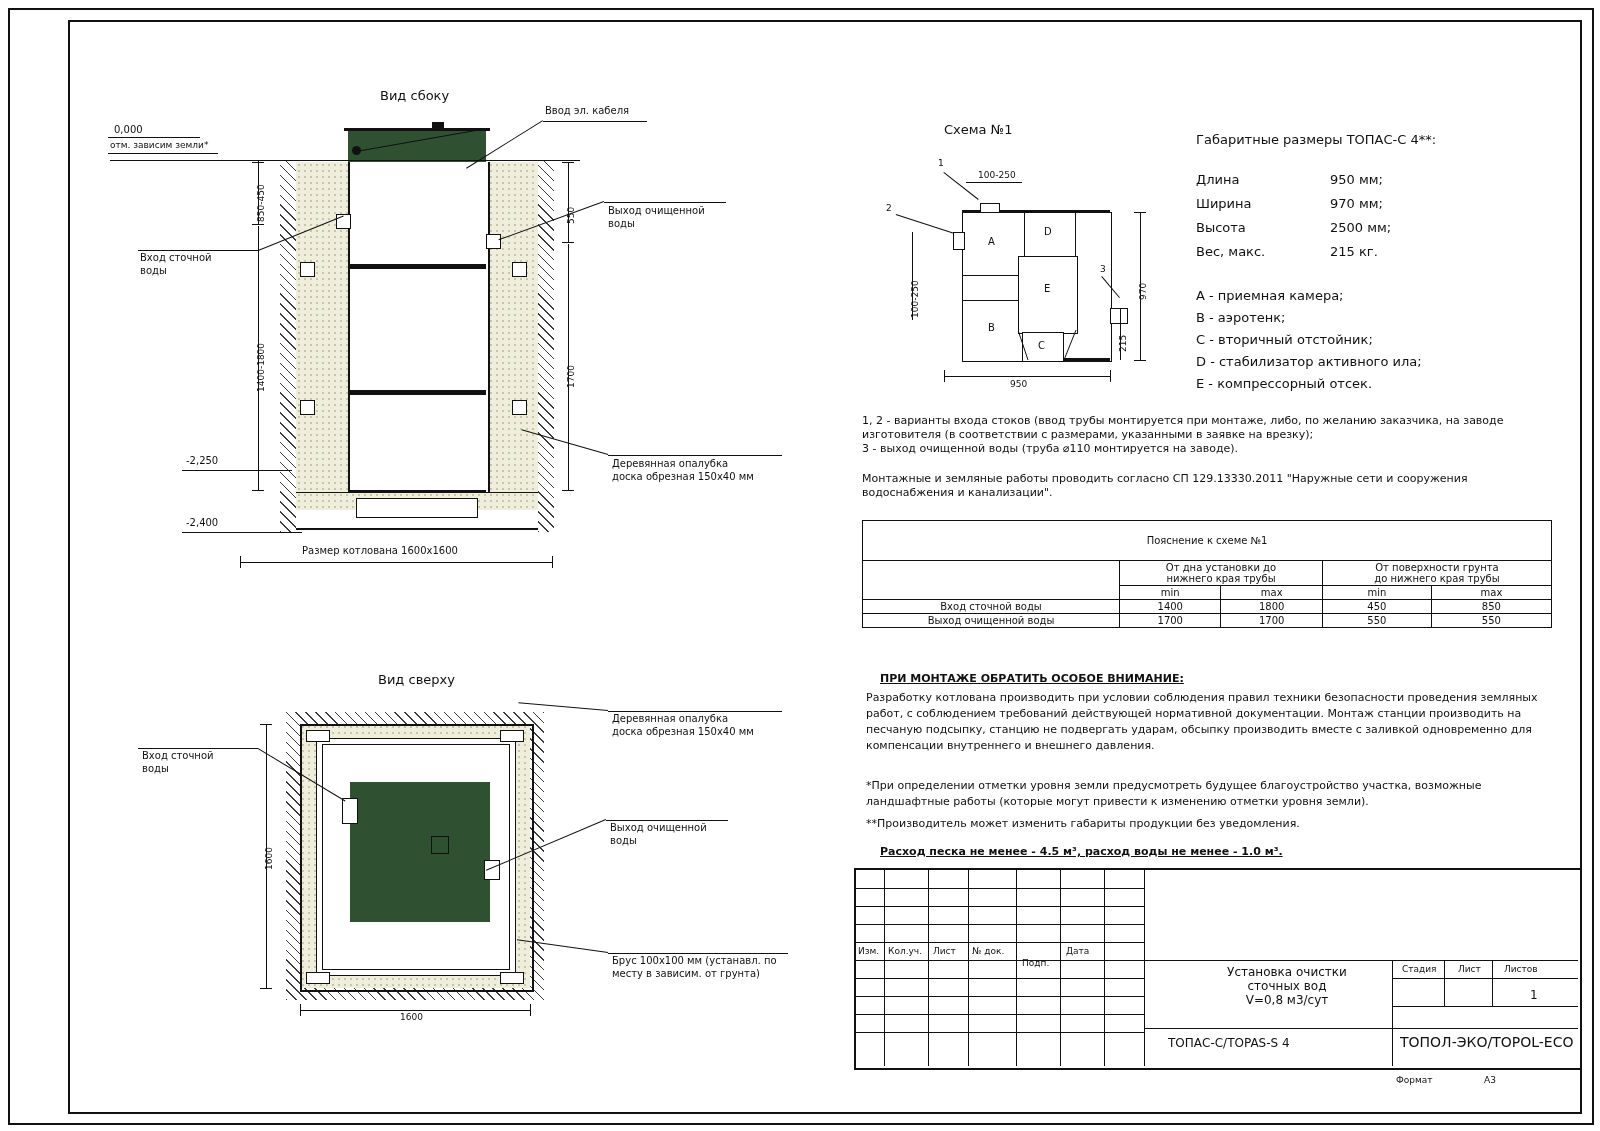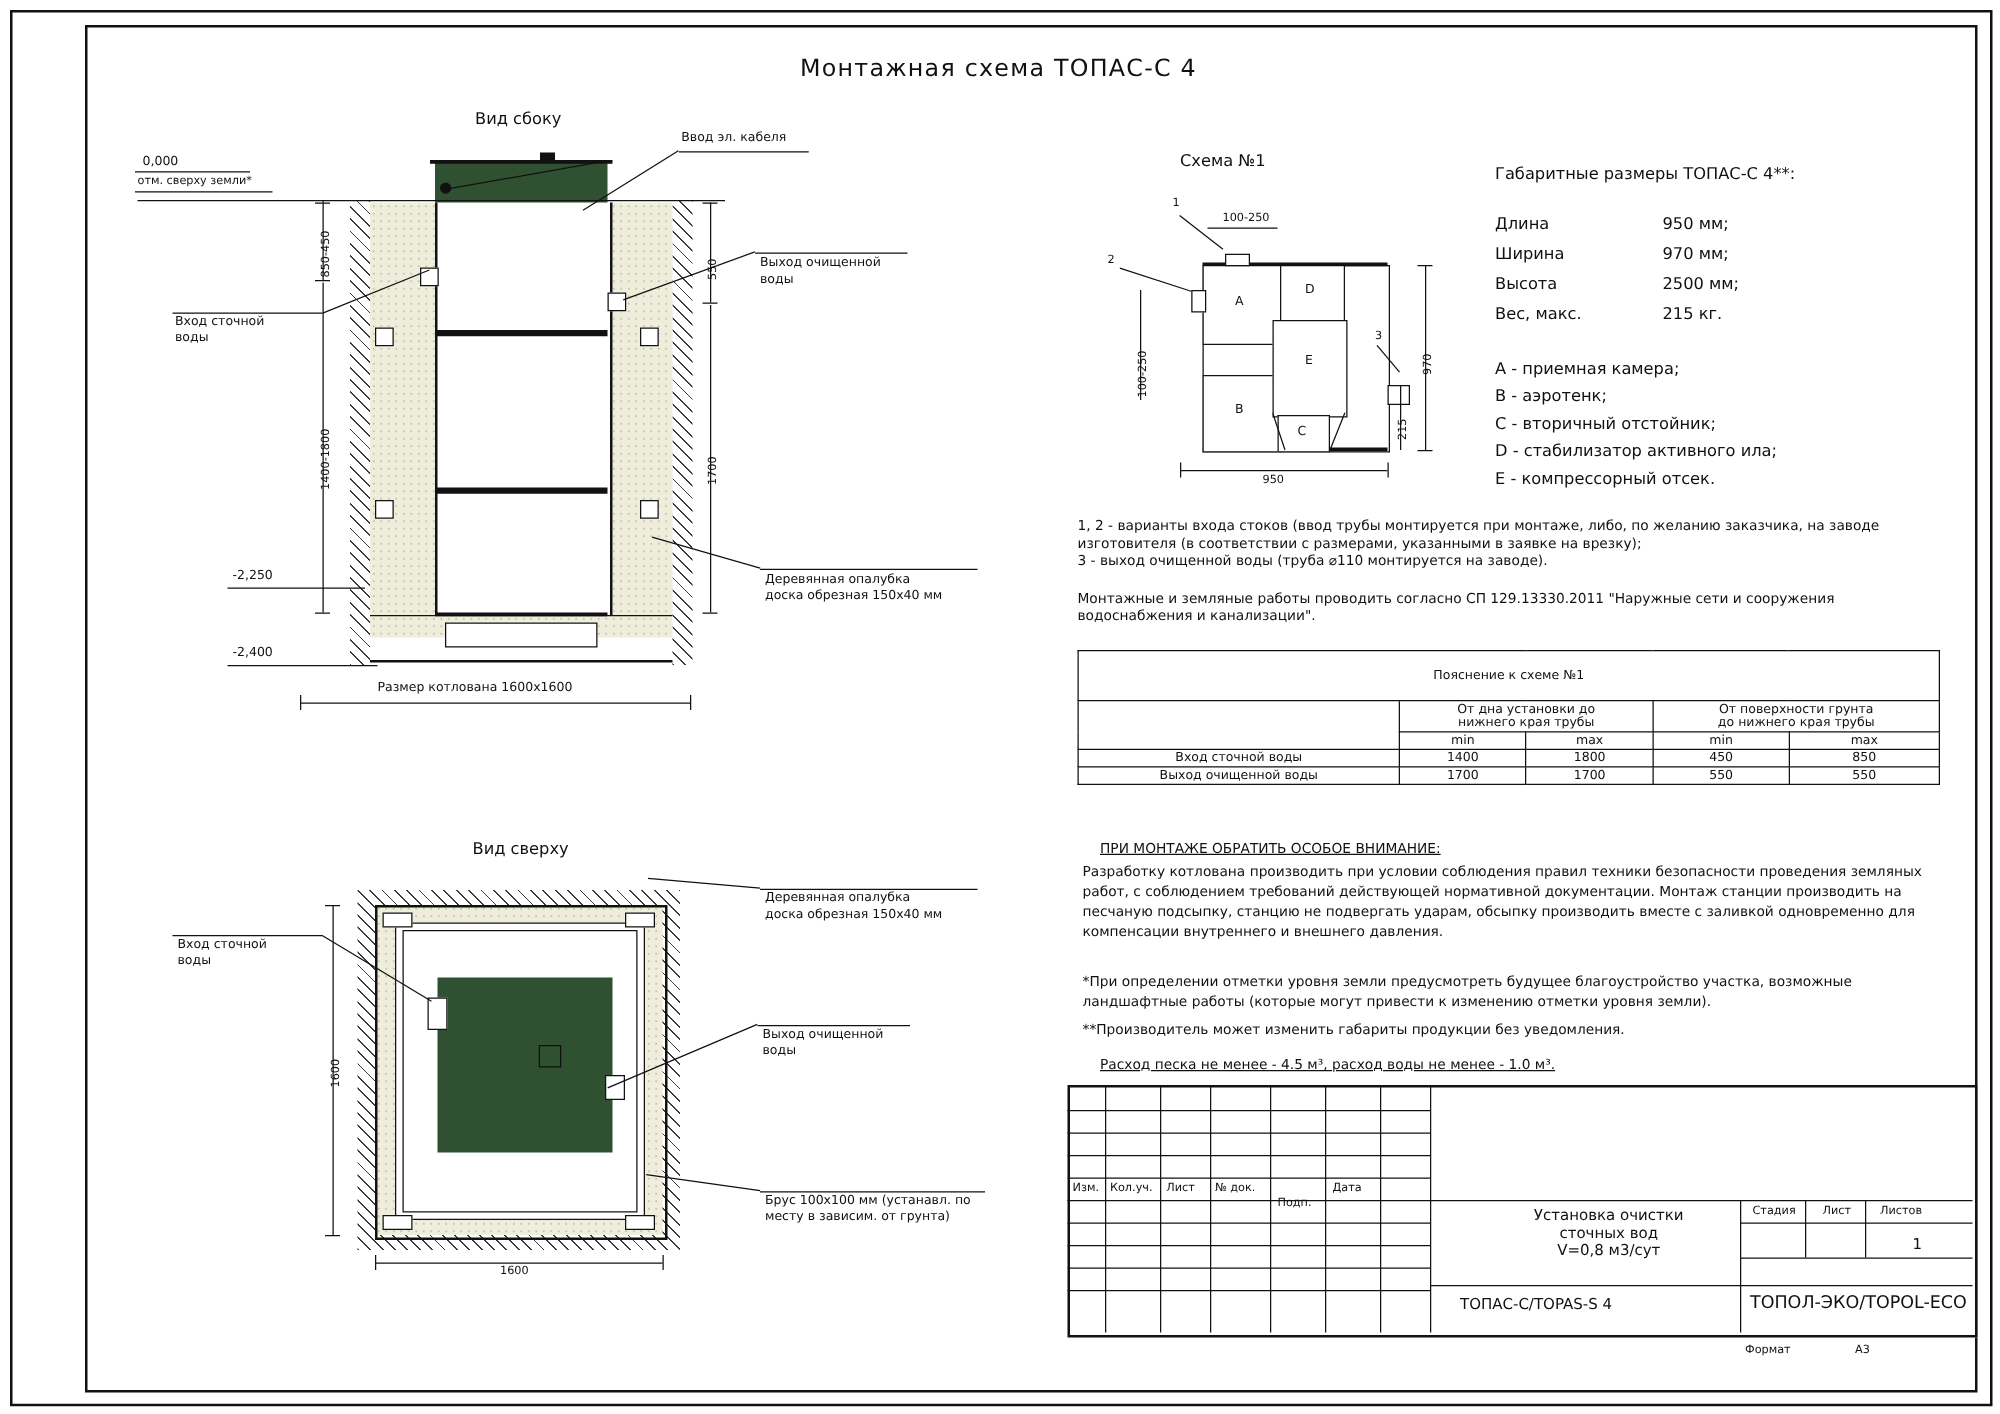--- a/index.html
+++ b/index.html
@@ -7,21 +7,21 @@
   #sheet{position:relative;width:1600px;height:1131px;background:#fff;overflow:hidden;}
   .frame{position:absolute;border:2px solid #111;}
   .ln{position:absolute;background:#111;}
   .h{height:1px;}
   .v{width:1px;}
   .txt{position:absolute;white-space:pre;color:#111;font-size:11px;line-height:1.25;}
   .ttl{font-size:19px;letter-spacing:1px;}
   .sub{font-size:13px;}
   .small{font-size:10px;}
   .tiny{font-size:9px;}
-  .u{text-decoration:underline;}
+  .u{text-decoration:underline;font-weight:bold;}
   .rot{transform-origin:0 0;transform:rotate(-90deg);}
   .hatch{position:absolute;background:
      repeating-linear-gradient(45deg,#3a3a3a 0 1px,transparent 1px 7px);}
   .dots{position:absolute;background:#efeedd;
      background-image:radial-gradient(#c9c6a8 0.8px,transparent 0.9px);
      background-size:6px 6px;}
   .green{position:absolute;background:#2f5132;}
   .white{position:absolute;background:#fff;}
   .box{position:absolute;border:1px solid #111;background:#fff;}
   .tbl{position:absolute;border-collapse:collapse;font-size:10px;color:#111;}
@@ -30,21 +30,20 @@
   .dimline{position:absolute;background:#111;}
 </style>
 </head>
 <body>
 
 <div id="sheet">
 
   <div class="frame" style="left:8px;top:8px;width:1582px;height:1113px;"></div>
   <div class="frame" style="left:68px;top:20px;width:1510px;height:1090px;border-width:2px;"></div>
 
-  <div class="txt ttl" style="left:640px;top:44px;">Монтажная схема ТОПАС-С 4</div>
 
   <div class="txt sub" style="left:380px;top:88px;">Вид сбоку</div>
 
   <div class="hatch" style="left:280px;top:160px;width:16px;height:372px;"></div>
   <div class="hatch" style="left:538px;top:160px;width:16px;height:372px;"></div>
 
   <div class="dots" style="left:296px;top:162px;width:242px;height:348px;"></div>
 
   <div class="white" style="left:348px;top:162px;width:138px;height:330px;border-left:2px solid #111;border-right:2px solid #111;"></div>
 
@@ -66,21 +65,21 @@
   <div class="box" style="left:512px;top:400px;width:13px;height:13px;"></div>
 
   <div class="ln h" style="left:296px;top:492px;width:242px;height:1px;"></div>
   <div class="ln h" style="left:296px;top:528px;width:242px;height:2px;"></div>
   <div class="txt small" style="left:362px;top:502px;">Песчаная подсыпка</div>
   <div class="box" style="left:356px;top:498px;width:120px;height:18px;"></div>
 
   <div class="ln h" style="left:110px;top:160px;width:470px;height:1px;"></div>
 
   <div class="txt small" style="left:114px;top:124px;">0,000</div>
-  <div class="txt tiny" style="left:110px;top:140px;">отм. сверху земли*</div>
+  <div class="txt tiny" style="left:110px;top:140px;">отм. зависим земли*</div>
   <div class="ln h" style="left:108px;top:137px;width:92px;height:1px;"></div>
   <div class="ln h" style="left:108px;top:153px;width:110px;height:1px;"></div>
 
   <div class="txt small" style="left:545px;top:105px;">Ввод эл. кабеля</div>
   <div class="ln h" style="left:543px;top:121px;width:104px;height:1px;"></div>
   <div class="lead" style="left:543px;top:121px;width:90px;transform:rotate(148deg);"></div>
 
   <div class="txt small" style="left:140px;top:252px;white-space:pre-line;"><span>Вход сточной
 воды</span></div>
   <div class="ln h" style="left:138px;top:250px;width:120px;height:1px;"></div>

